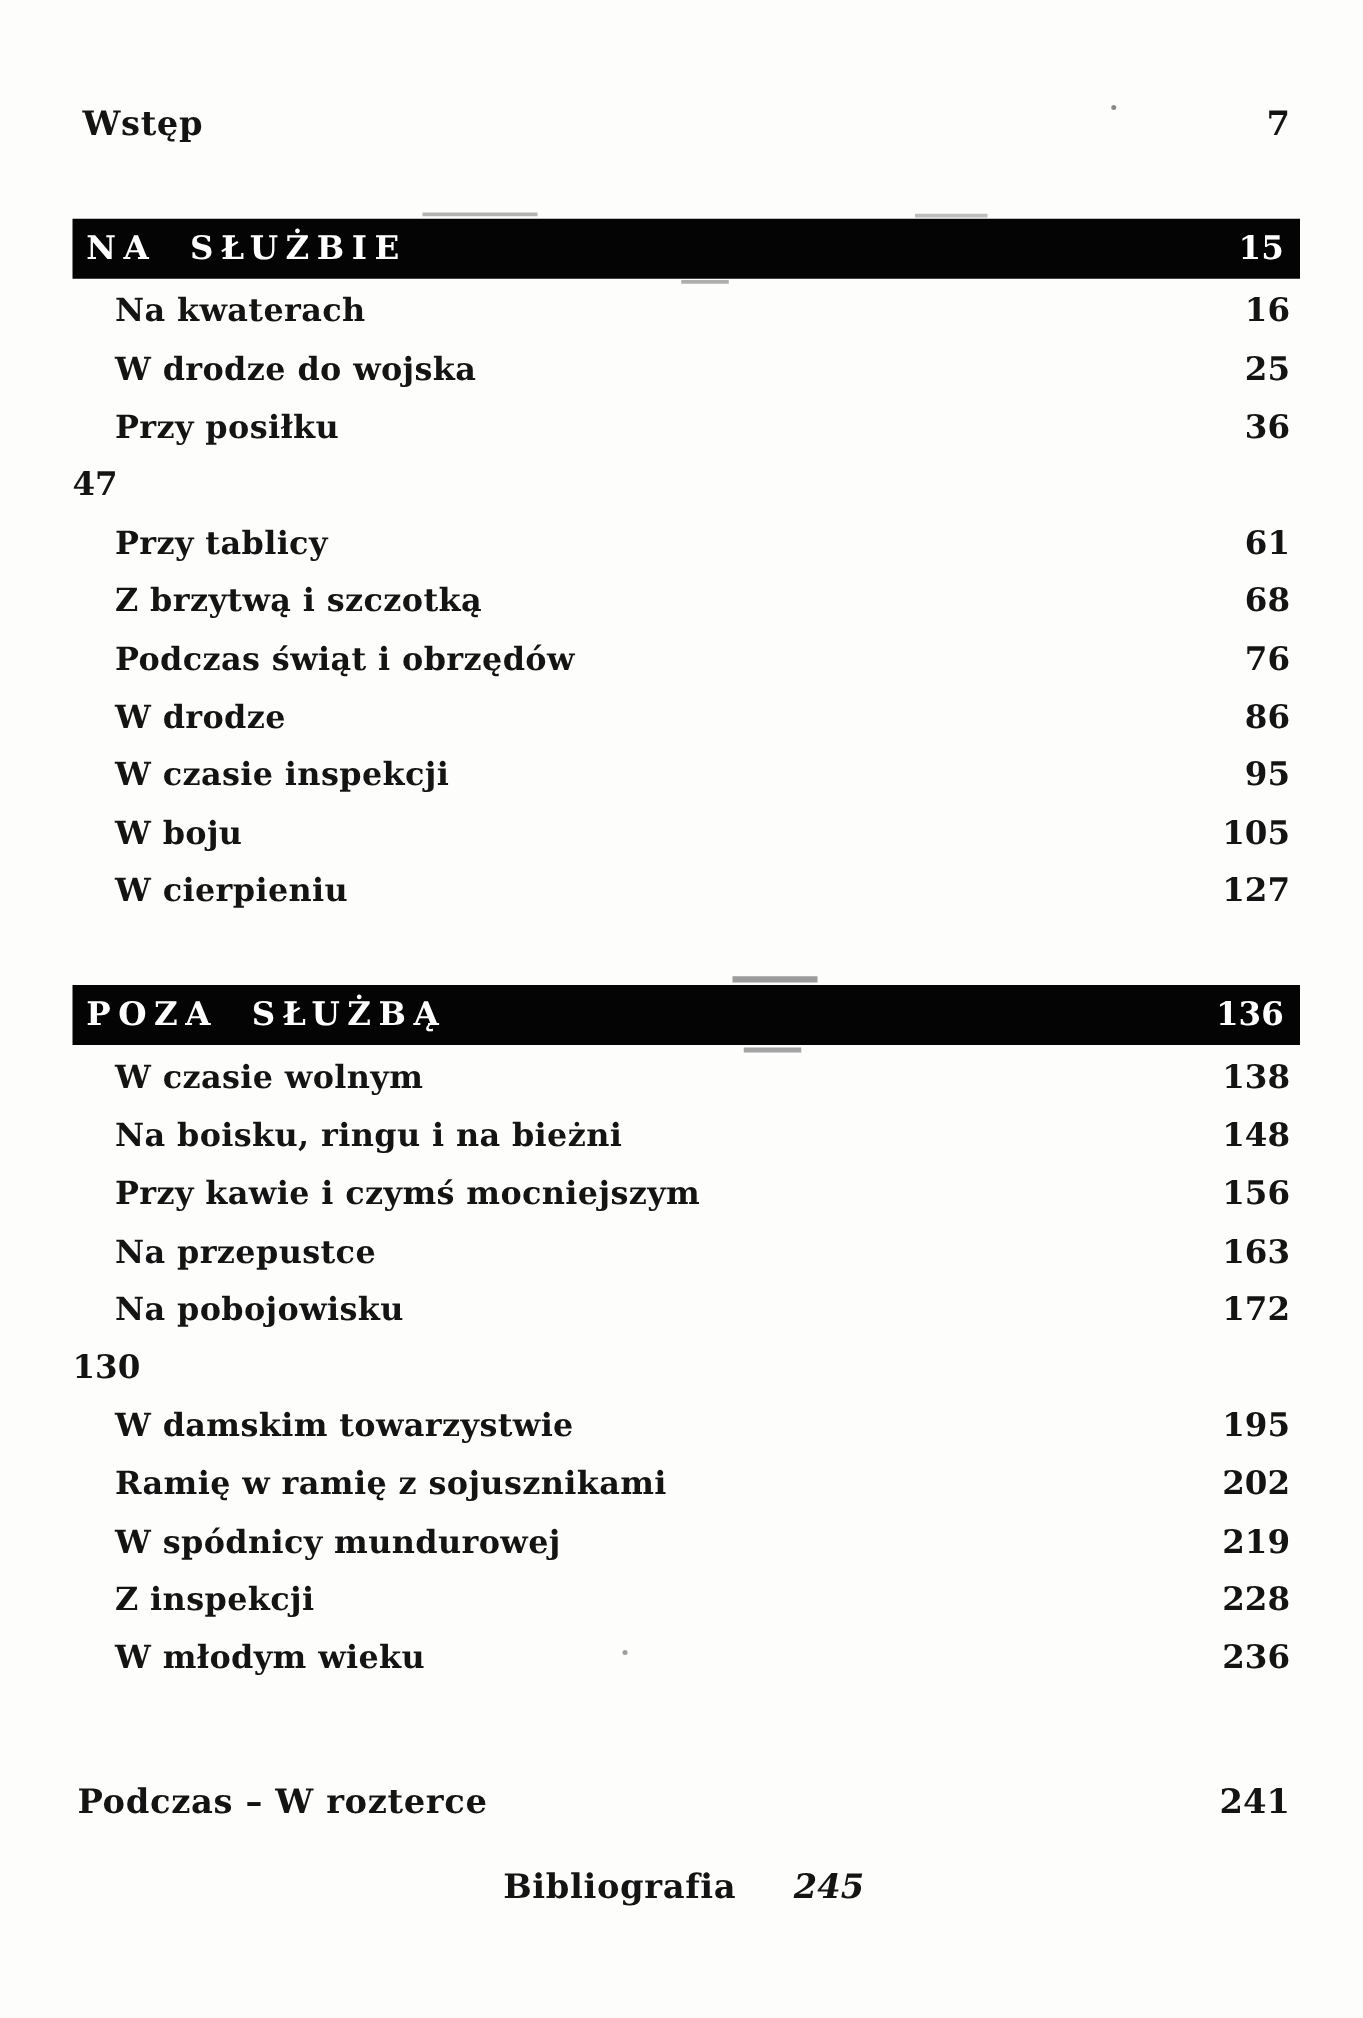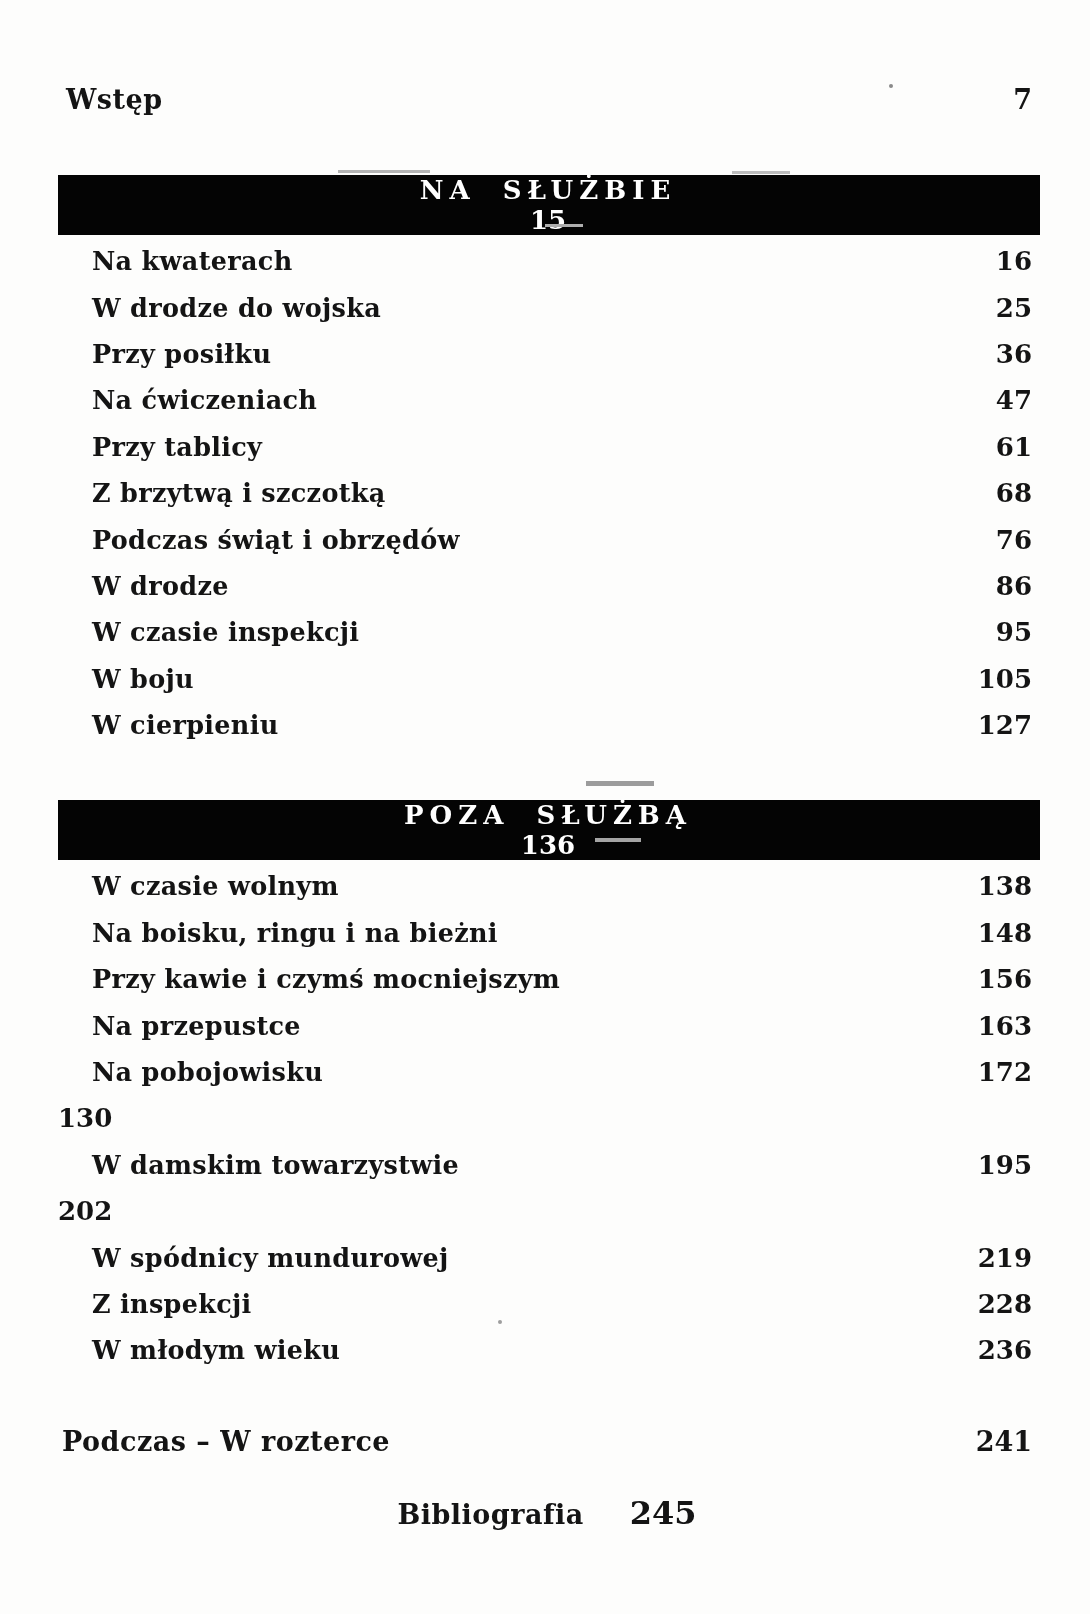--- a/index.html
+++ b/index.html
@@ -32,29 +32,28 @@
   .top-row .label{padding-left:8px;letter-spacing:0.5px;}
   .pagenum{
     font-weight:bold;
     font-size:26px;
     color:var(--text,#141414);
     white-space:nowrap;
   }
   #sections{position:absolute;left:58px;top:175px;width:982px;}
   .toc-section + .toc-section{margin-top:52px;}
   .section-bar{
-    height:60px;
+    height:48px;
     background:var(--bar-bg,#040404);
     color:var(--bar-text,#ffffff);
     display:flex;
     justify-content:space-between;
     align-items:center;
     padding:0 13px 0 11px;
     box-sizing:border-box;
-    flex-direction:column;
   }
   .bar-title{
     font-size:26px;
     font-weight:bold;
     letter-spacing:6px;
     word-spacing:12px;
     white-space:nowrap;
   }
   .bar-page{
     font-size:26px;
@@ -104,21 +103,20 @@
     <span class="label">W drodze do wojska</span>
     <span class="pagenum">25</span>
   </div>
 
   <div class="row entry-row">
     <span class="label">Przy posiłku</span>
     <span class="pagenum">36</span>
   </div>
 
   <div class="row entry-row">
-    <span class="label">Na ćwiczeniach</span>
     <span class="pagenum">47</span>
   </div>
 
   <div class="row entry-row">
     <span class="label">Przy tablicy</span>
     <span class="pagenum">61</span>
   </div>
 
   <div class="row entry-row">
     <span class="label">Z brzytwą i szczotką</span>
@@ -186,20 +184,21 @@
   <div class="row entry-row">
     <span class="pagenum">130</span>
   </div>
 
   <div class="row entry-row">
     <span class="label">W damskim towarzystwie</span>
     <span class="pagenum">195</span>
   </div>
 
   <div class="row entry-row">
+    <span class="label">Ramię w ramię z sojusznikami</span>
     <span class="pagenum">202</span>
   </div>
 
   <div class="row entry-row">
     <span class="label">W spódnicy mundurowej</span>
     <span class="pagenum">219</span>
   </div>
 
   <div class="row entry-row">
     <span class="label">Z inspekcji</span>
@@ -213,21 +212,21 @@
 </div>
   </section>
 </div>
 
   <div class="row top-row abs footer-row" style="top:1404px;">
     <span class="label">Podczas – W rozterce</span>
     <span class="pagenum" style="font-size:27px;margin-top:22px;">241</span>
   </div>
   <div class="row top-row abs footer-row" style="top:1494px;justify-content:center;">
     <span class="label">Bibliografia</span>
-    <span class="pagenum" style="font-size:32px;">245</span>
+    <span class="pagenum" style="font-size:27px;font-style:italic;">245</span>
   </div>
 
   <div class="artifact" style="left:889px;top:84px;width:4px;height:4px;background:#8a8a8a;border-radius:50%;"></div>
   <div class="artifact" style="left:338px;top:170px;width:92px;height:3px;background:#b3b3b3;"></div>
   <div class="artifact" style="left:732px;top:171px;width:58px;height:3px;background:#bdbdbd;"></div>
   <div class="artifact" style="left:545px;top:224px;width:38px;height:3px;background:#aeaeae;"></div>
   <div class="artifact" style="left:586px;top:781px;width:68px;height:5px;background:#9c9c9c;"></div>
   <div class="artifact" style="left:595px;top:838px;width:46px;height:4px;background:#a4a4a4;"></div>
   <div class="artifact" style="left:498px;top:1320px;width:4px;height:4px;background:#9e9e9e;border-radius:50%;"></div>
 </div>

